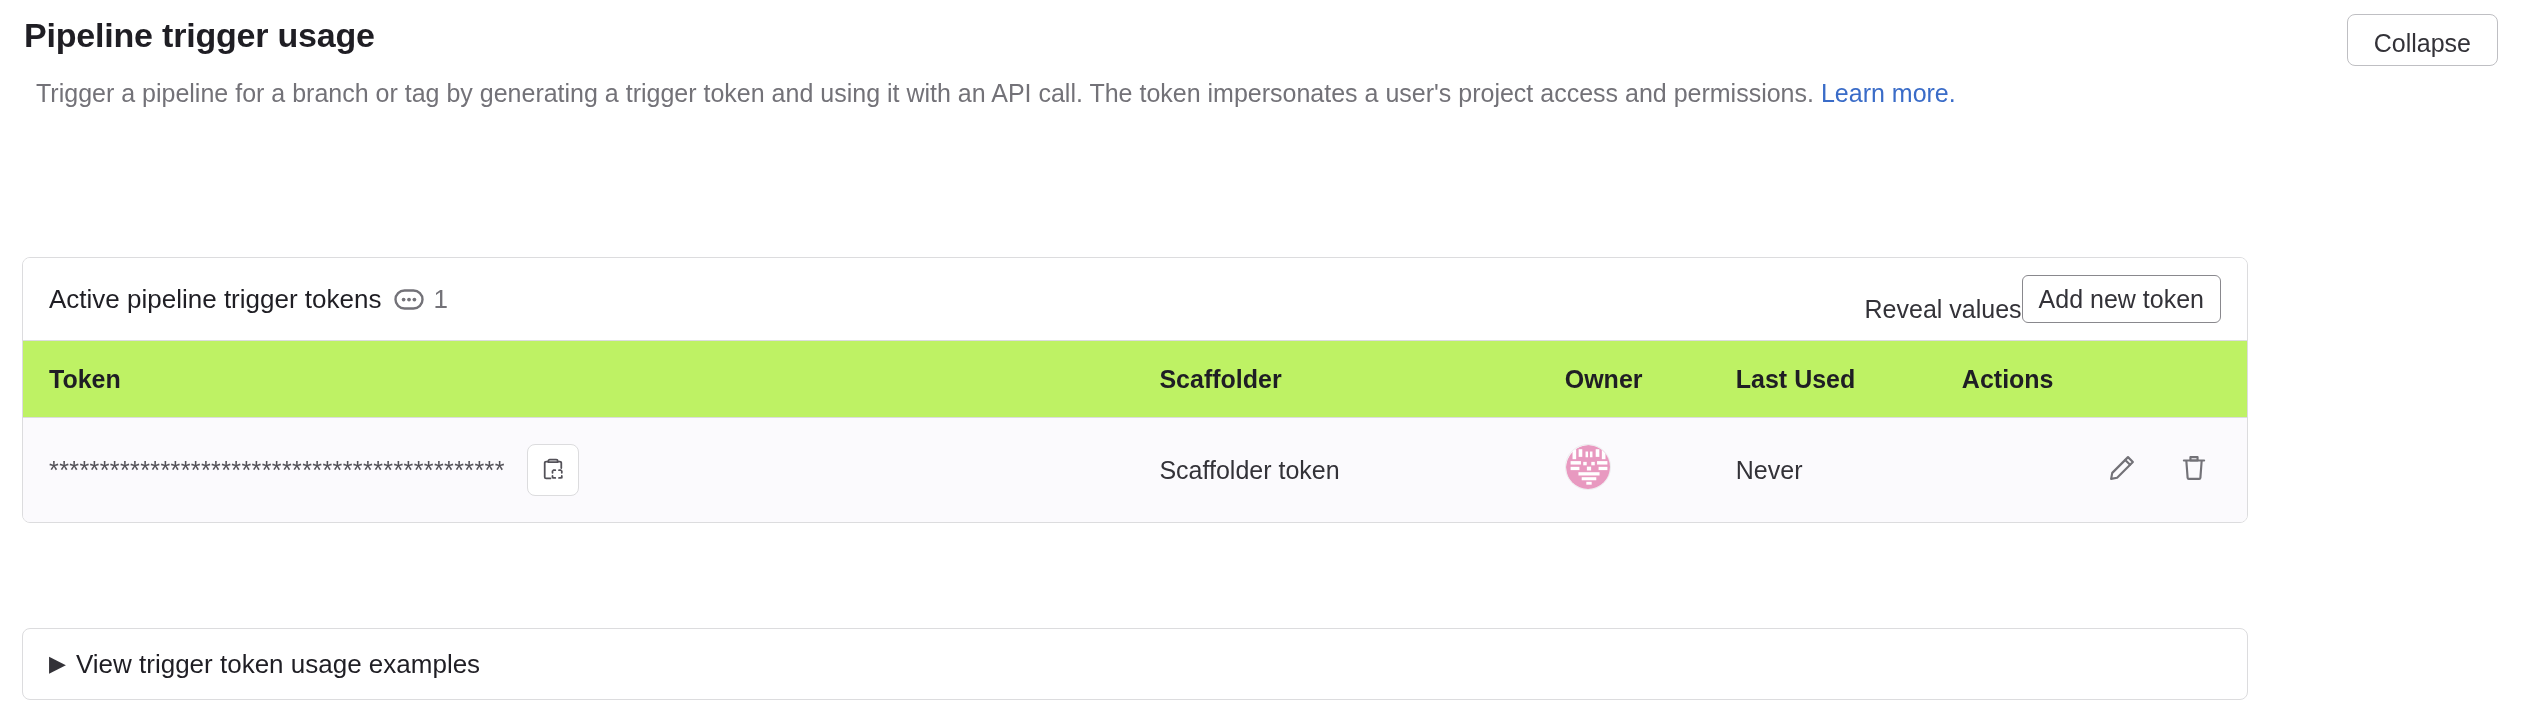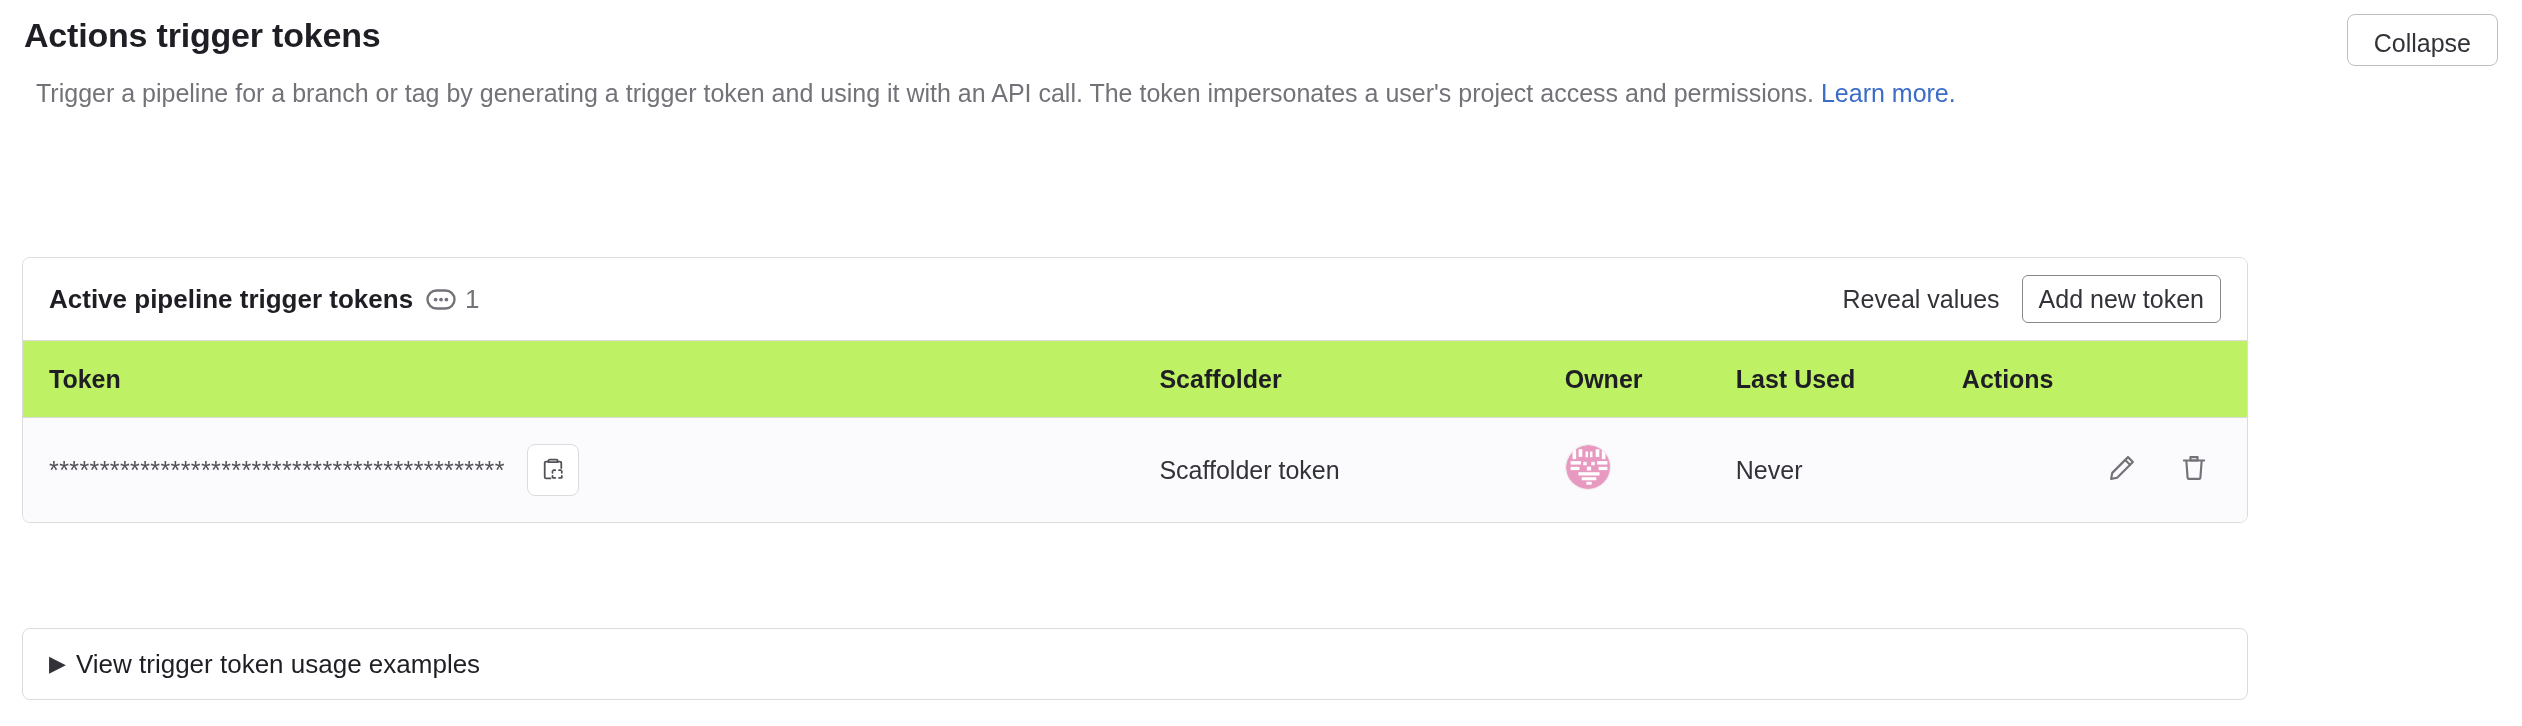--- a/index.html
+++ b/index.html
@@ -85,21 +85,21 @@
     background: #ffffff;
   }
   .card-title-wrap {
     display: flex;
     align-items: center;
     gap: 13px;
   }
   .card-title {
     font-size: 26px;
     line-height: 32px;
-    font-weight: 700;
+    font-weight: 400;
     color: #1f1e24;
   }
   .count-wrap {
     display: flex;
     align-items: center;
     gap: 9px;
   }
   .pill-icon {
     display: inline-flex;
     width: 30px;
@@ -108,22 +108,21 @@
     justify-content: center;
   }
   .count-num {
     font-size: 26px;
     line-height: 28px;
     color: #737278;
     font-weight: 400;
   }
   .card-header-actions {
     display: flex;
-    align-items: center;
-    gap: 22px;
+    align-items: flex-end;
   }
   .reveal-values {
     font-size: 25px;
     line-height: 28px;
     color: #333238;
     cursor: pointer;
     background: transparent;
     border: none;
     font-family: "Liberation Sans", sans-serif;
     padding: 0;
@@ -256,21 +255,21 @@
     color: #1f1e24;
     font-weight: 400;
   }
 </style>
 </head>
 <body>
 
 <div class="page">
 
   <div class="section-head">
-    <h1 class="page-title">Actions trigger tokens</h1>
+    <h1 class="page-title">Pipeline trigger usage</h1>
     <p class="section-desc"><span>Trigger a pipeline for a branch or tag by generating a trigger token and using it with an API call. The token impersonates a user's project access and permissions. </span><a class="link" href="#">Learn more.</a></p>
 
     <button class="collapse-btn">Collapse</button>
   </div>
 
   <div class="card">
 
     <div class="card-header">
       <div class="card-title-wrap">
         <span class="card-title">Active pipeline trigger tokens</span>

